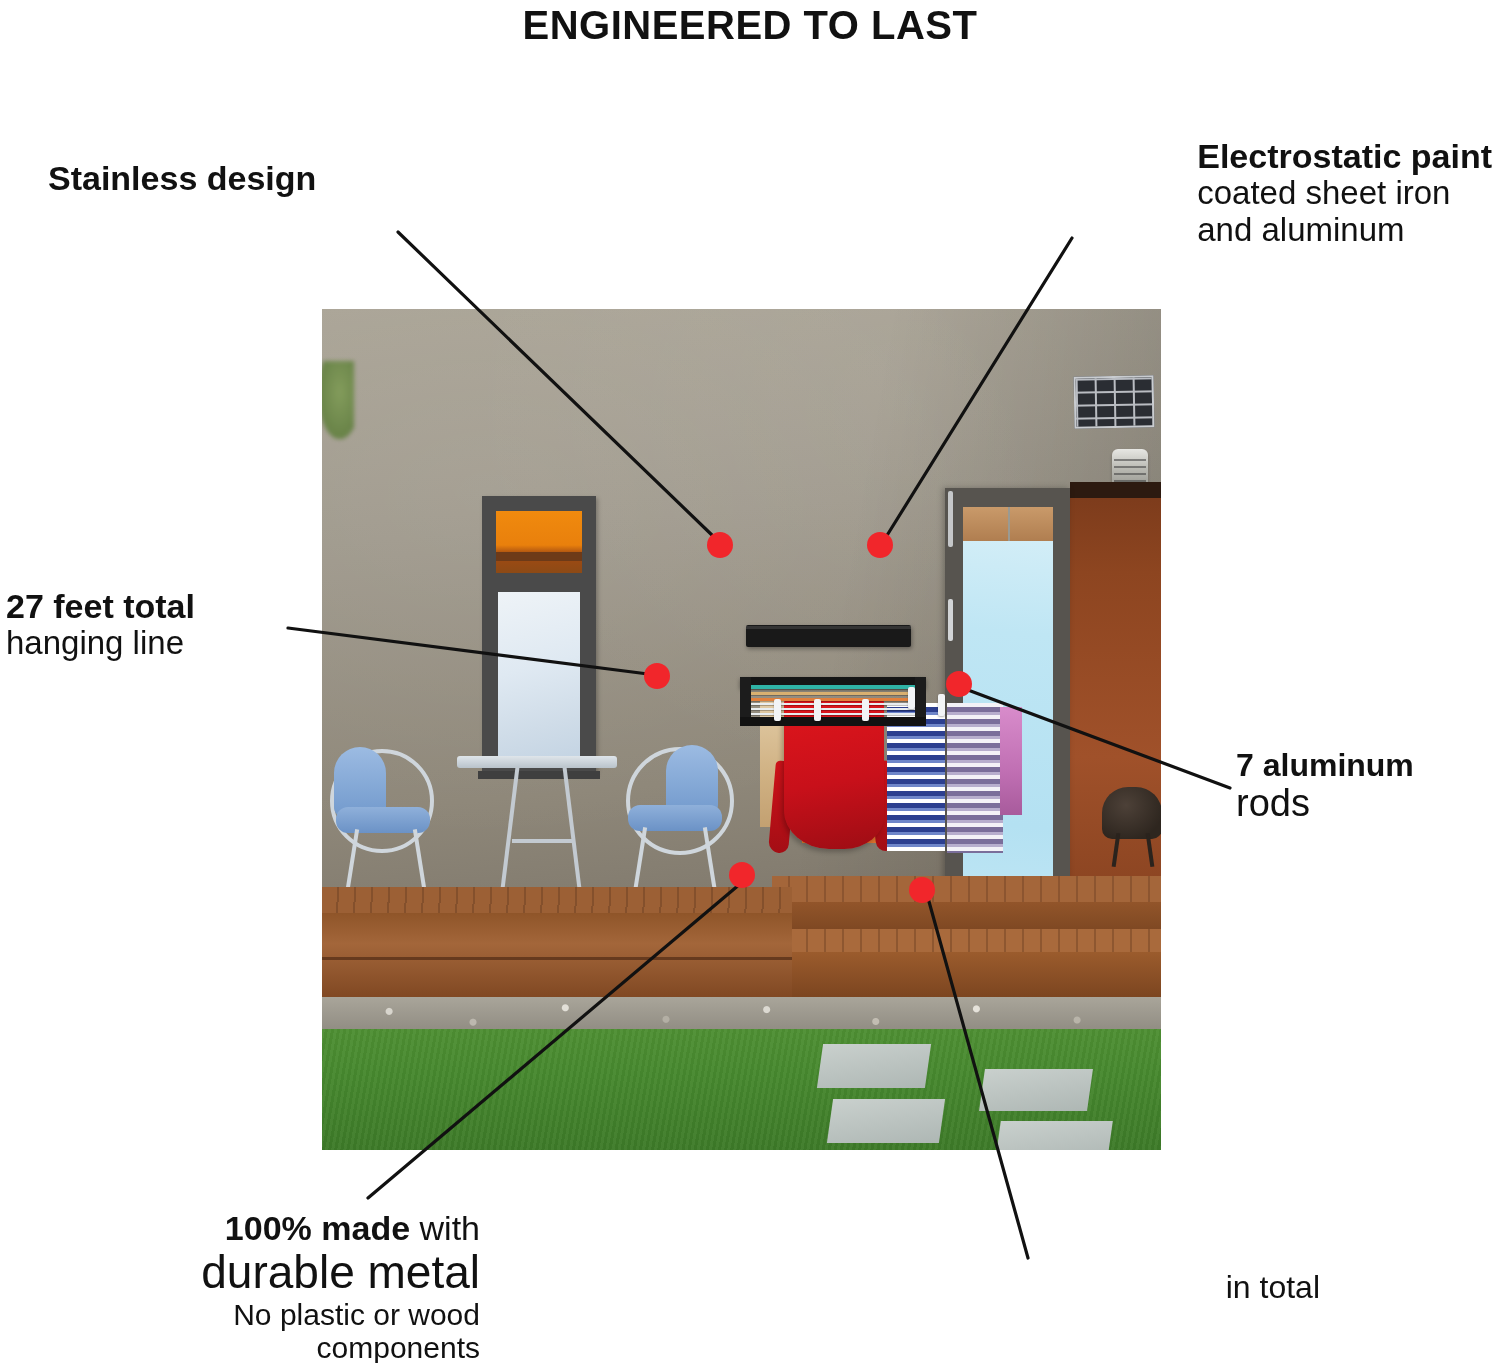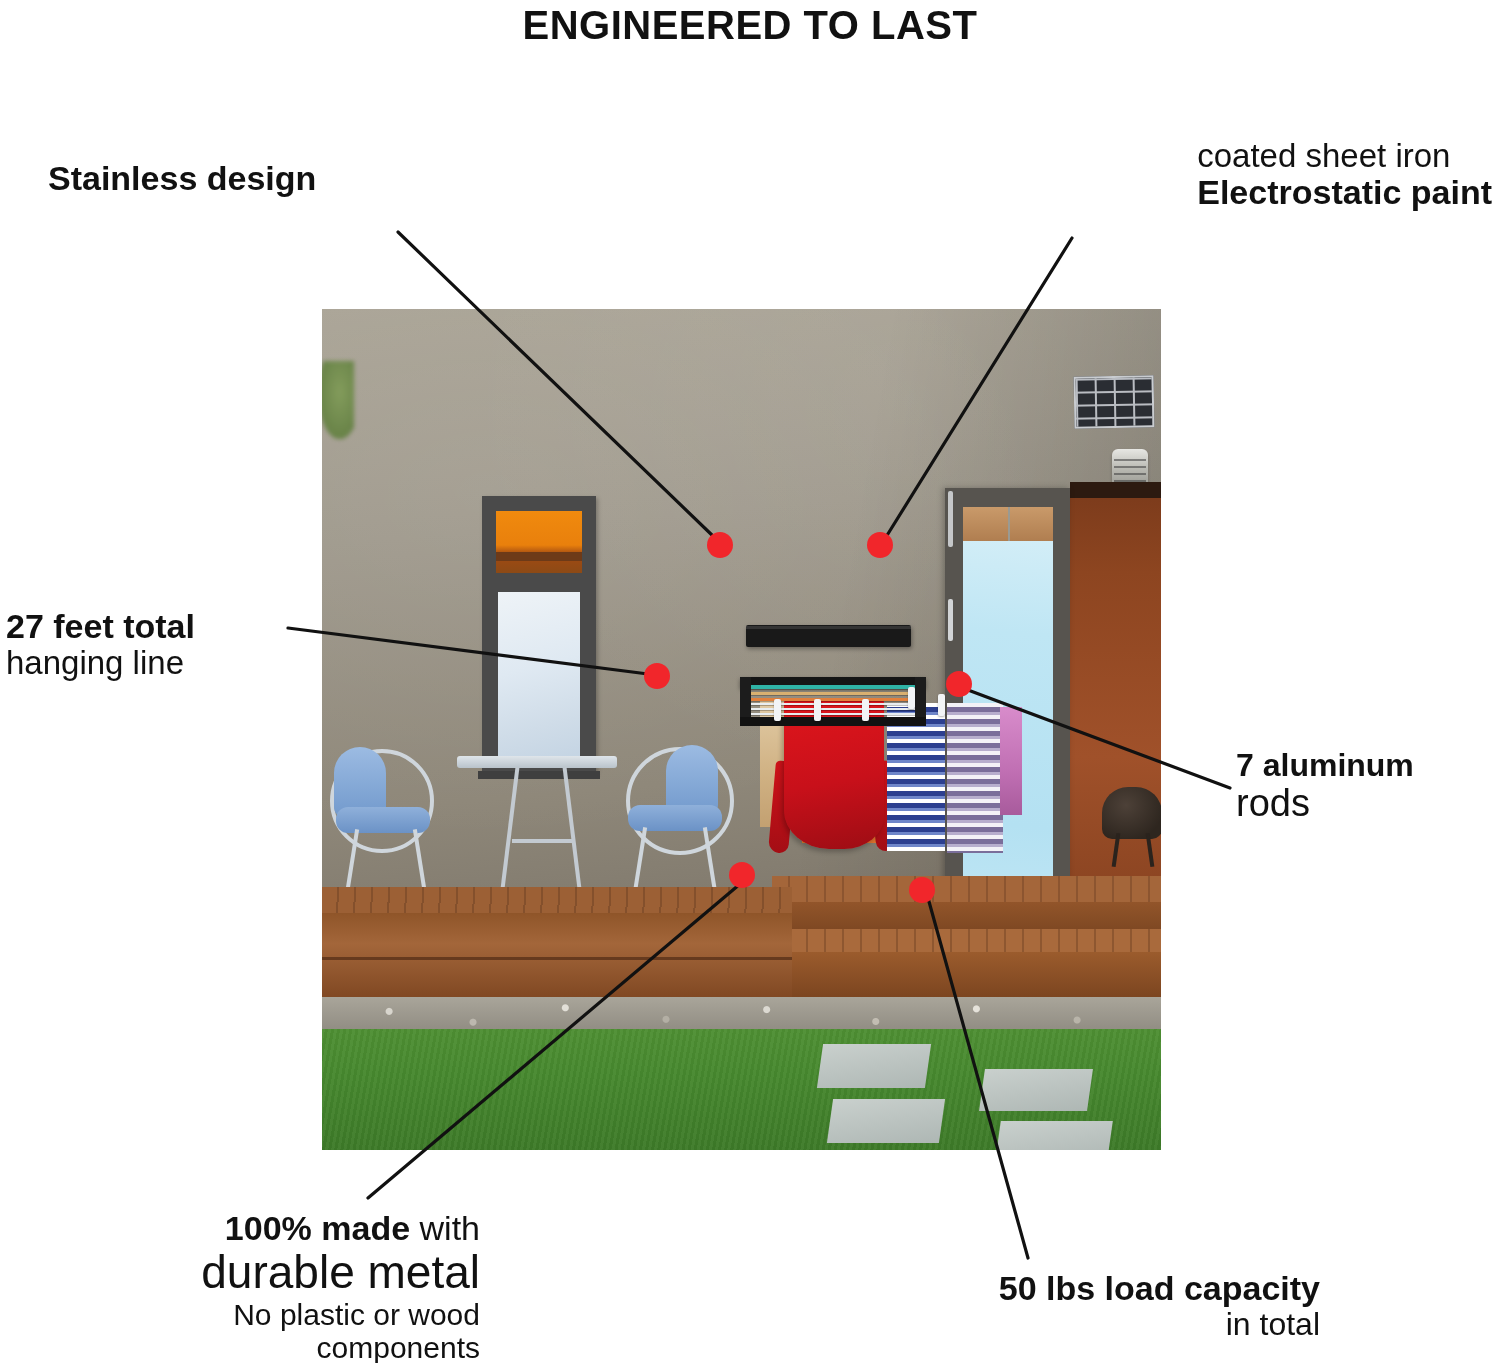--- a/index.html
+++ b/index.html
@@ -16,21 +16,21 @@
   .c-line{display:block;white-space:nowrap;}
 
   #callout-stainless{left:48px;top:160px;font-size:34px;text-align:right;}
   #callout-stainless .c1{font-size:34px;font-weight:bold;}
   #callout-stainless .c2{font-size:33px;font-weight:normal;}
 
   #callout-electrostatic{right:8px;top:138px;font-size:34px;text-align:left;}
   #callout-electrostatic .c1{font-size:34px;font-weight:bold;}
   #callout-electrostatic .c2,#callout-electrostatic .c3{font-size:33px;font-weight:normal;}
 
-  #callout-feet{left:6px;top:588px;font-size:34px;text-align:left;margin-top:20px;}
+  #callout-feet{left:6px;top:588px;font-size:34px;text-align:left;}
   #callout-feet .c1{font-size:34px;font-weight:bold;}
   #callout-feet .c2{font-size:33px;font-weight:normal;}
 
   #callout-rods{left:1236px;top:748px;font-size:34px;text-align:left;}
   #callout-rods .c1{font-size:32px;font-weight:bold;}
   #callout-rods .c2{font-size:38px;font-weight:normal;}
 
   #callout-metal{left:40px;top:1210px;width:440px;font-size:33px;text-align:right;}
   #callout-metal .c1{font-size:34px;}
   #callout-metal .c2{font-size:46px;font-weight:normal;}
@@ -314,37 +314,37 @@
     <circle cx="742" cy="875" r="13"></circle>
     <circle cx="922" cy="890" r="13"></circle>
   </g>
 </svg>
 
 <div class="callout" id="callout-stainless">
   <span class="c-line c1">Stainless design</span>
 </div>
 
 <div class="callout" id="callout-electrostatic">
+  <span class="c-line c1">Electrostatic paint</span>
   <span class="c-line c2">coated sheet iron</span>
-  <span class="c-line c1">Electrostatic paint</span>
+  <span class="c-line c3">and aluminum</span>
 </div>
 
 <div class="callout" id="callout-feet">
   <span class="c-line c1">27 feet total</span>
   <span class="c-line c2">hanging line</span>
 </div>
 
 <div class="callout" id="callout-rods">
   <span class="c-line c1">7 aluminum</span>
   <span class="c-line c2">rods</span>
 </div>
 
 <div class="callout" id="callout-metal">
   <span class="c-line c1"><b>100% made</b><span> with</span></span>
   <span class="c-line c2">durable metal</span>
   <span class="c-line c3">No plastic or wood</span>
   <span class="c-line c4">components</span>
 </div>
 
 <div class="callout" id="callout-load">
-  <span class="c-line c1">50 lbs load capacity</span>
   <span class="c-line c2">in total</span>
 </div>
 
 </body></html>

